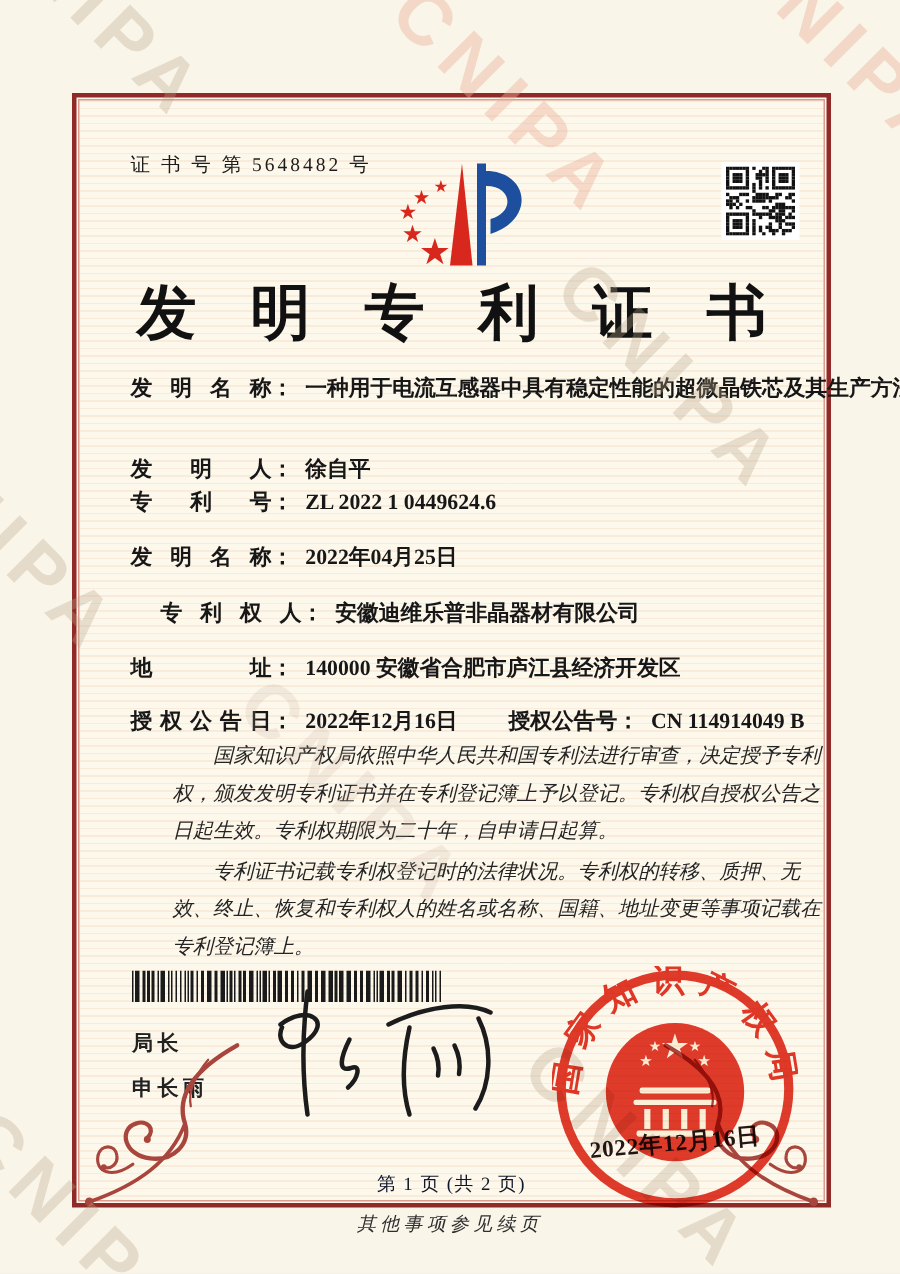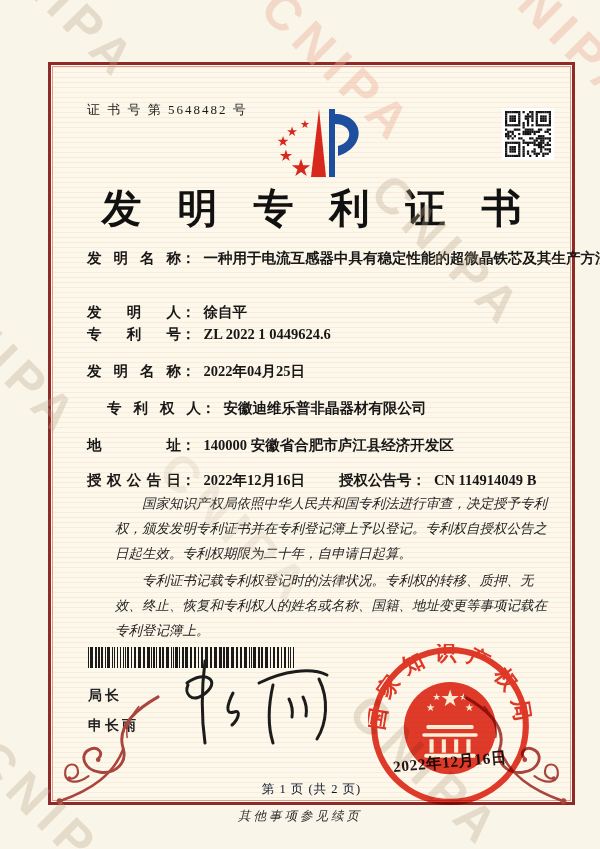--- a/index.html
+++ b/index.html
@@ -3,21 +3,21 @@
 <meta charset="utf-8">
 <style>
   html,body{margin:0;padding:0;}
   body{width:600px;height:849px;overflow:hidden;background:#e8e4da;}
   .sheet{position:relative;width:600px;height:849px;background:#faf5e9;font-family:"Liberation Serif",serif;overflow:hidden;}
   
   .wm{position:absolute;font-family:"Liberation Sans",sans-serif;font-weight:bold;font-size:50px;letter-spacing:8px;transform:rotate(45deg);color:rgba(186,164,138,0.32);white-space:nowrap;pointer-events:none;z-index:4;}
   .wm.pink{color:rgba(233,176,153,0.42);}
   .wm.faint{color:rgba(190,168,142,0.18);}
   
-  .frame{position:absolute;left:48px;top:62px;width:500px;height:737px;border:3px solid #8f2a28;background:#fdf8ec;z-index:1;padding-left:21px;}
+  .frame{position:absolute;left:48px;top:62px;width:500px;height:737px;border:3px solid #8f2a28;background:#fdf8ec;z-index:1;}
   .frame-inner{position:absolute;inset:1px;border:1px solid #dd9a8d;
     background:repeating-linear-gradient(180deg, rgba(235,182,148,0.20) 0px, rgba(235,182,148,0.20) 1px, rgba(0,0,0,0) 1px, rgba(0,0,0,0) 5px);}
   .cert-no{position:absolute;left:36px;top:36px;font-size:13px;letter-spacing:2px;color:#1c1c1c;}
   .logo{position:absolute;left:50%;top:40px;transform:translateX(-50%);width:120px;height:76px;}
   .qr{position:absolute;right:18px;top:43px;width:52px;height:52px;background:#ffffff;padding:3px;box-sizing:border-box;}
   .title{position:absolute;left:0;right:0;top:116px;text-align:center;font-size:40px;font-weight:bold;letter-spacing:13px;color:#111;text-indent:13px;}
   .rows{position:absolute;left:36px;top:0;width:450px;font-size:14.5px;color:#171717;font-weight:600;}
   .row{position:absolute;left:0;white-space:nowrap;}
   .row .lab{display:inline-block;width:94px;text-align:justify;text-align-last:justify;vertical-align:bottom;}
   .row .val{margin-left:8px;}

